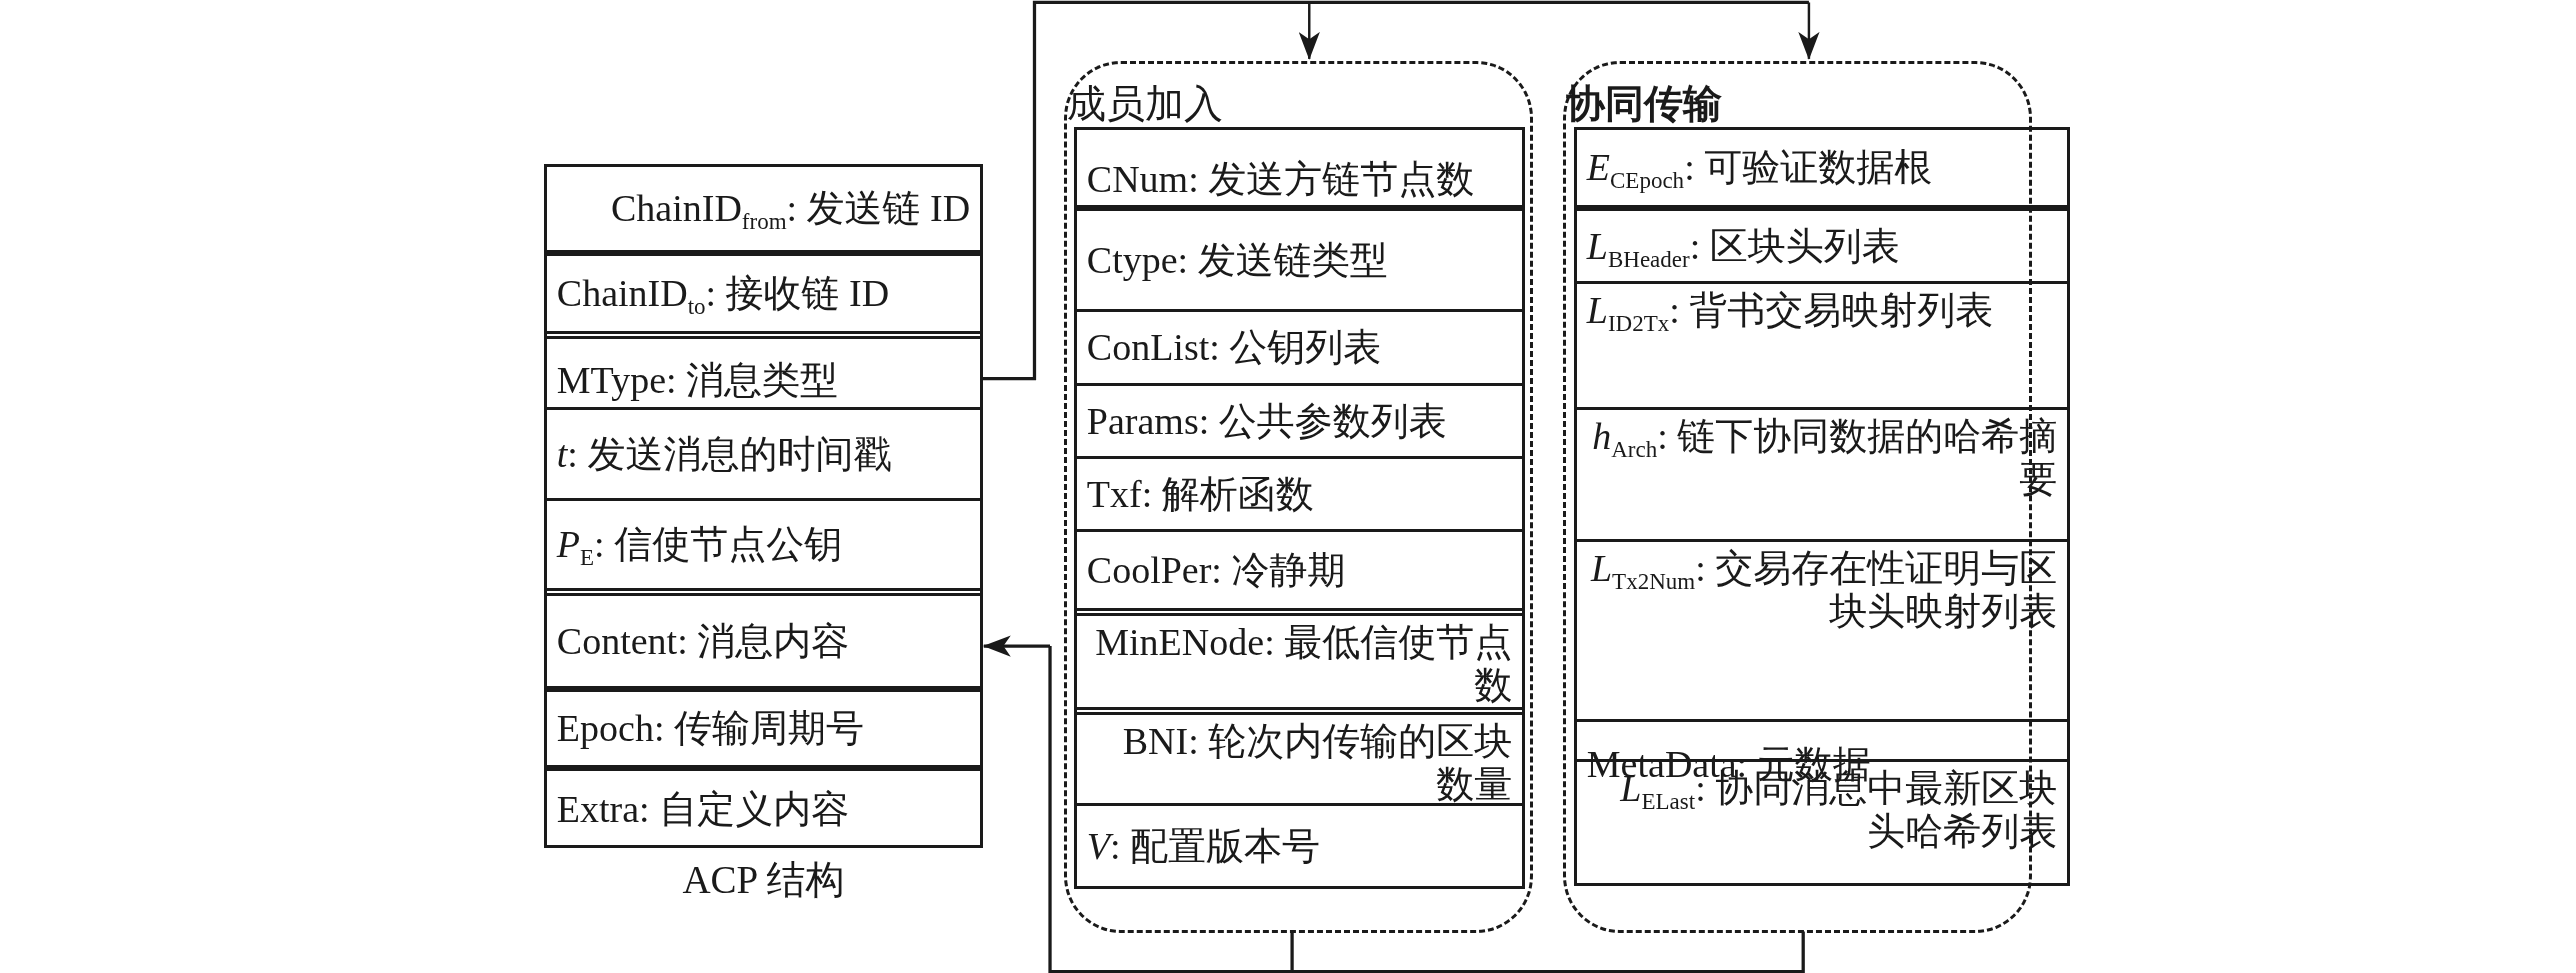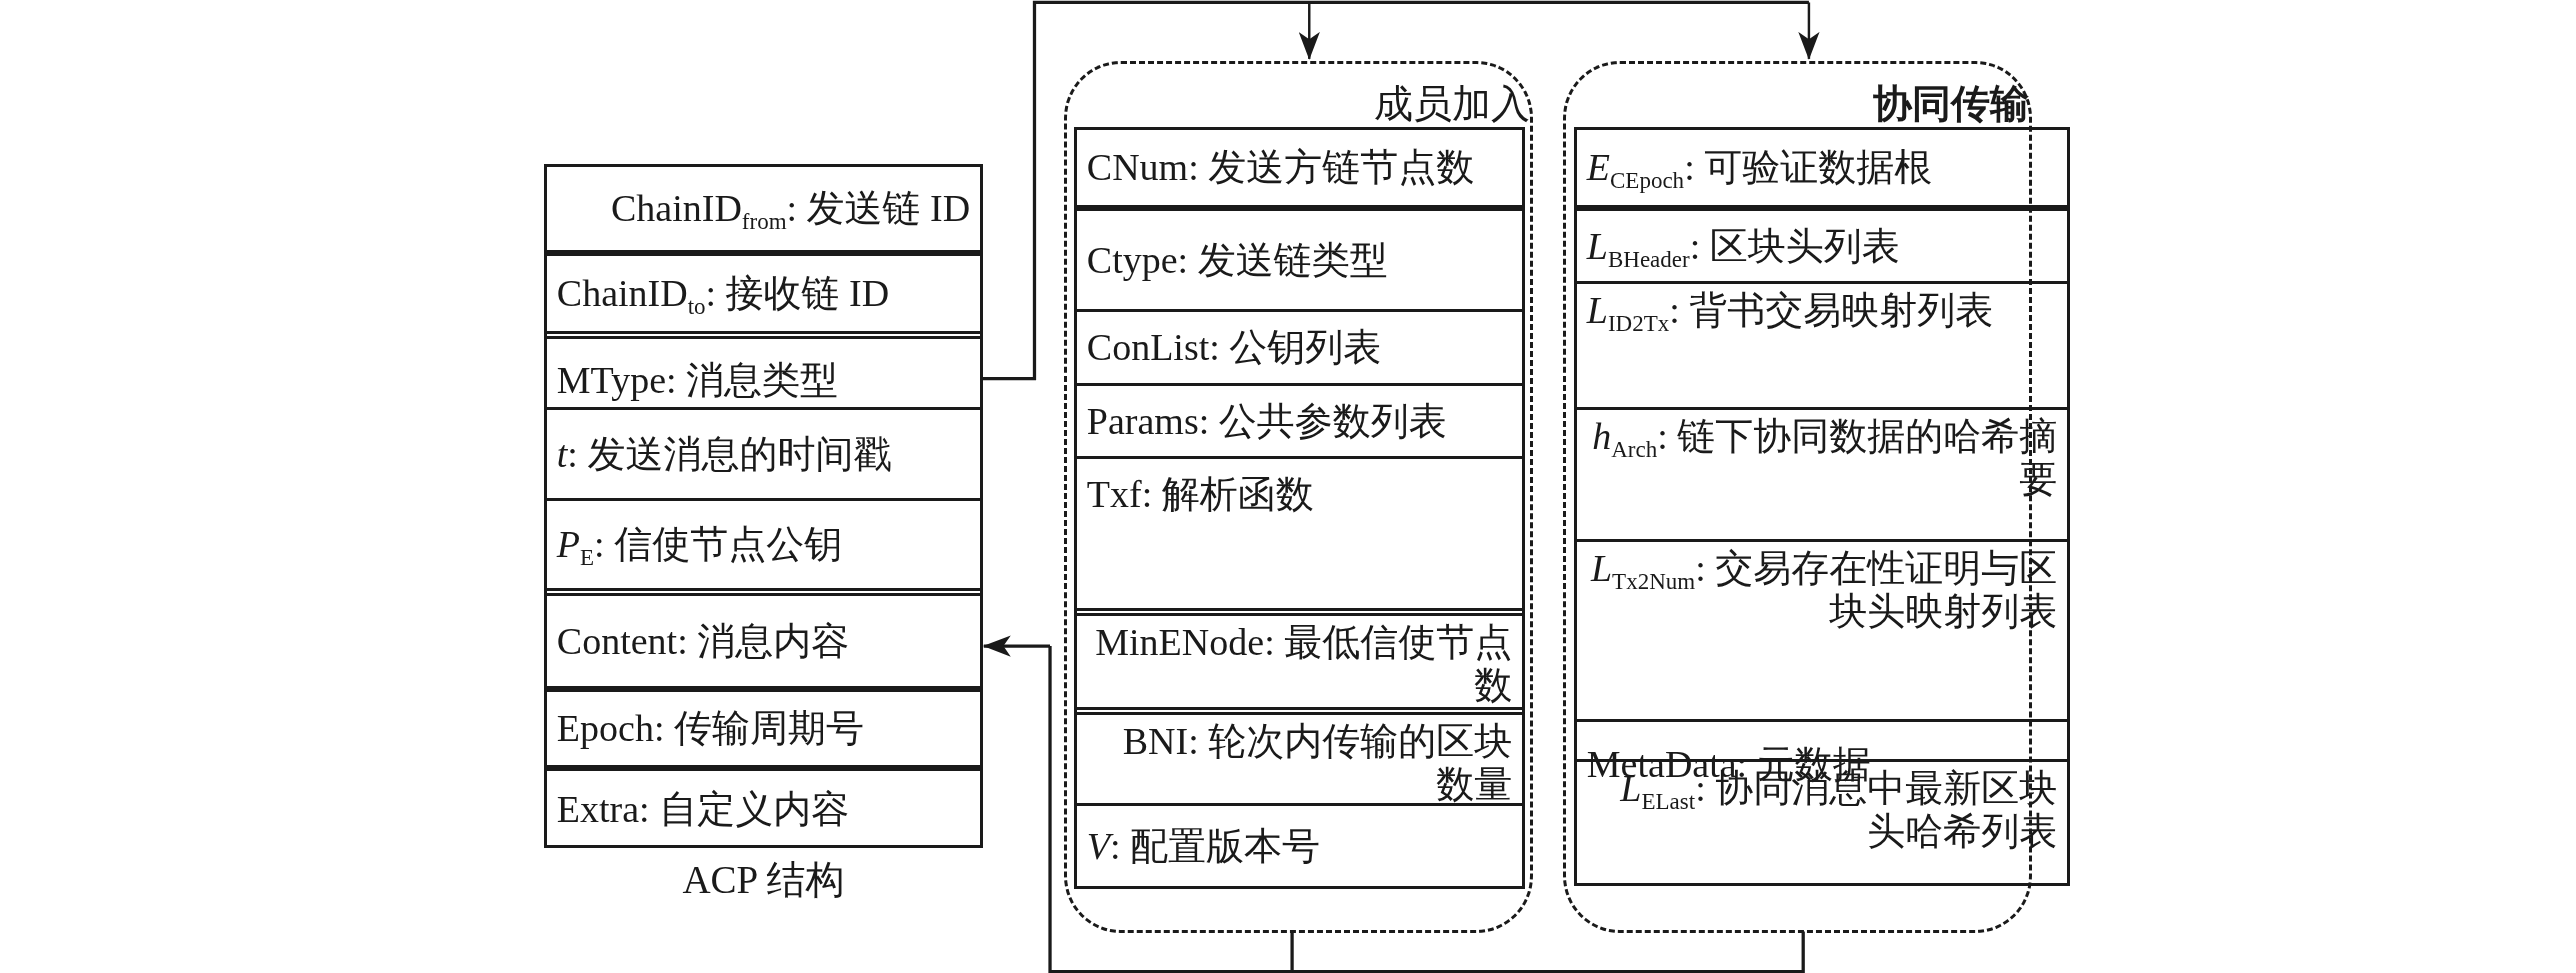--- a/index.html
+++ b/index.html
@@ -9,21 +9,21 @@
   .row{position:absolute;left:0;right:0;box-sizing:border-box;border-top:3.3px solid #1a1a1a;
     padding:0 9.8px;display:flex;align-items:center;font-size:38px;line-height:43px;}
   .row.first{border-top:none;}
   .row.thick{border-top:6.5px solid #1a1a1a;}
   .row.double{border-top:8.2px double #1a1a1a;}
   .row .txt{display:block;}
   .row.top-align{align-items:flex-start;padding-top:4.9px;text-align:right;}
   sub{font-size:23px;vertical-align:-8.2px;line-height:0;}
   i{font-style:italic;}
   .panel{position:absolute;border:3.3px dashed #1a1a1a;border-radius:57px;box-sizing:border-box;}
-  .panel-title{position:absolute;left:0;right:0;top:14.7px;text-align:right;font-size:39px;line-height:49px;}
+  .panel-title{position:absolute;left:0;right:0;top:14.7px;text-align:left;font-size:39px;line-height:49px;}
   .caption{position:absolute;font-size:39px;line-height:49px;text-align:center;}
   svg.wires{position:absolute;left:0;top:0;}
 </style>
 </head>
 <body>
 
 <div id="canvas">
 
   <svg class="wires" width="2576" height="974" viewBox="0 0 3150 1191">
     <defs>
@@ -69,34 +69,37 @@
       <div class="row thick" style="top: 598px; height: 82px;">
         <span class="txt"><span>Extra</span><span>: 自定义内容</span></span>
       </div>
     </div>
   <div class="caption" style="left:544px;width:439px;top:855px;">ACP 结构</div>
 
   <div class="panel" style="left:1064px;top:61px;width:469px;height:872px;">
     <div class="panel-title">成员加入</div>
   </div>
   <div class="box" id="mj-box" style="left:1074px;top:127px;width:451px;height:762px;">
-      <div class="row first" style="top: 0px; height: 75px;">
+      <div class="row first" style="top: 12px; height: 75px;">
         <span class="txt"><span>CNum</span><span>: 发送方链节点数</span></span>
       </div>
       <div class="row thick" style="top: 75px; height: 104px;">
         <span class="txt"><span>Ctype</span><span>: 发送链类型</span></span>
       </div>
       <div class="row " style="top: 179px; height: 74px;">
         <span class="txt"><span>ConList</span><span>: 公钥列表</span></span>
       </div>
       <div class="row " style="top: 253px; height: 74px;">
         <span class="txt"><span>Params</span><span>: 公共参数列表</span></span>
       </div>
       <div class="row " style="top: 326px; height: 73px;">
         <span class="txt"><span>Txf</span><span>: 解析函数</span></span>
+      </div>
+      <div class="row " style="top: 399px; height: 79px;">
+        <span class="txt"><span>CoolPer</span><span>: 冷静期</span></span>
       </div>
       <div class="row double top-align" style="top: 478px; height: 100px;">
         <span class="txt"><span>MinENode</span><span>: 最低信使节点数</span></span>
       </div>
       <div class="row double top-align" style="top: 577px; height: 96px;">
         <span class="txt"><span>BNI</span><span>: 轮次内传输的区块数量</span></span>
       </div>
       <div class="row " style="top: 673px; height: 84px;">
         <span class="txt"><i>V</i><span>: 配置版本号</span></span>
       </div>

